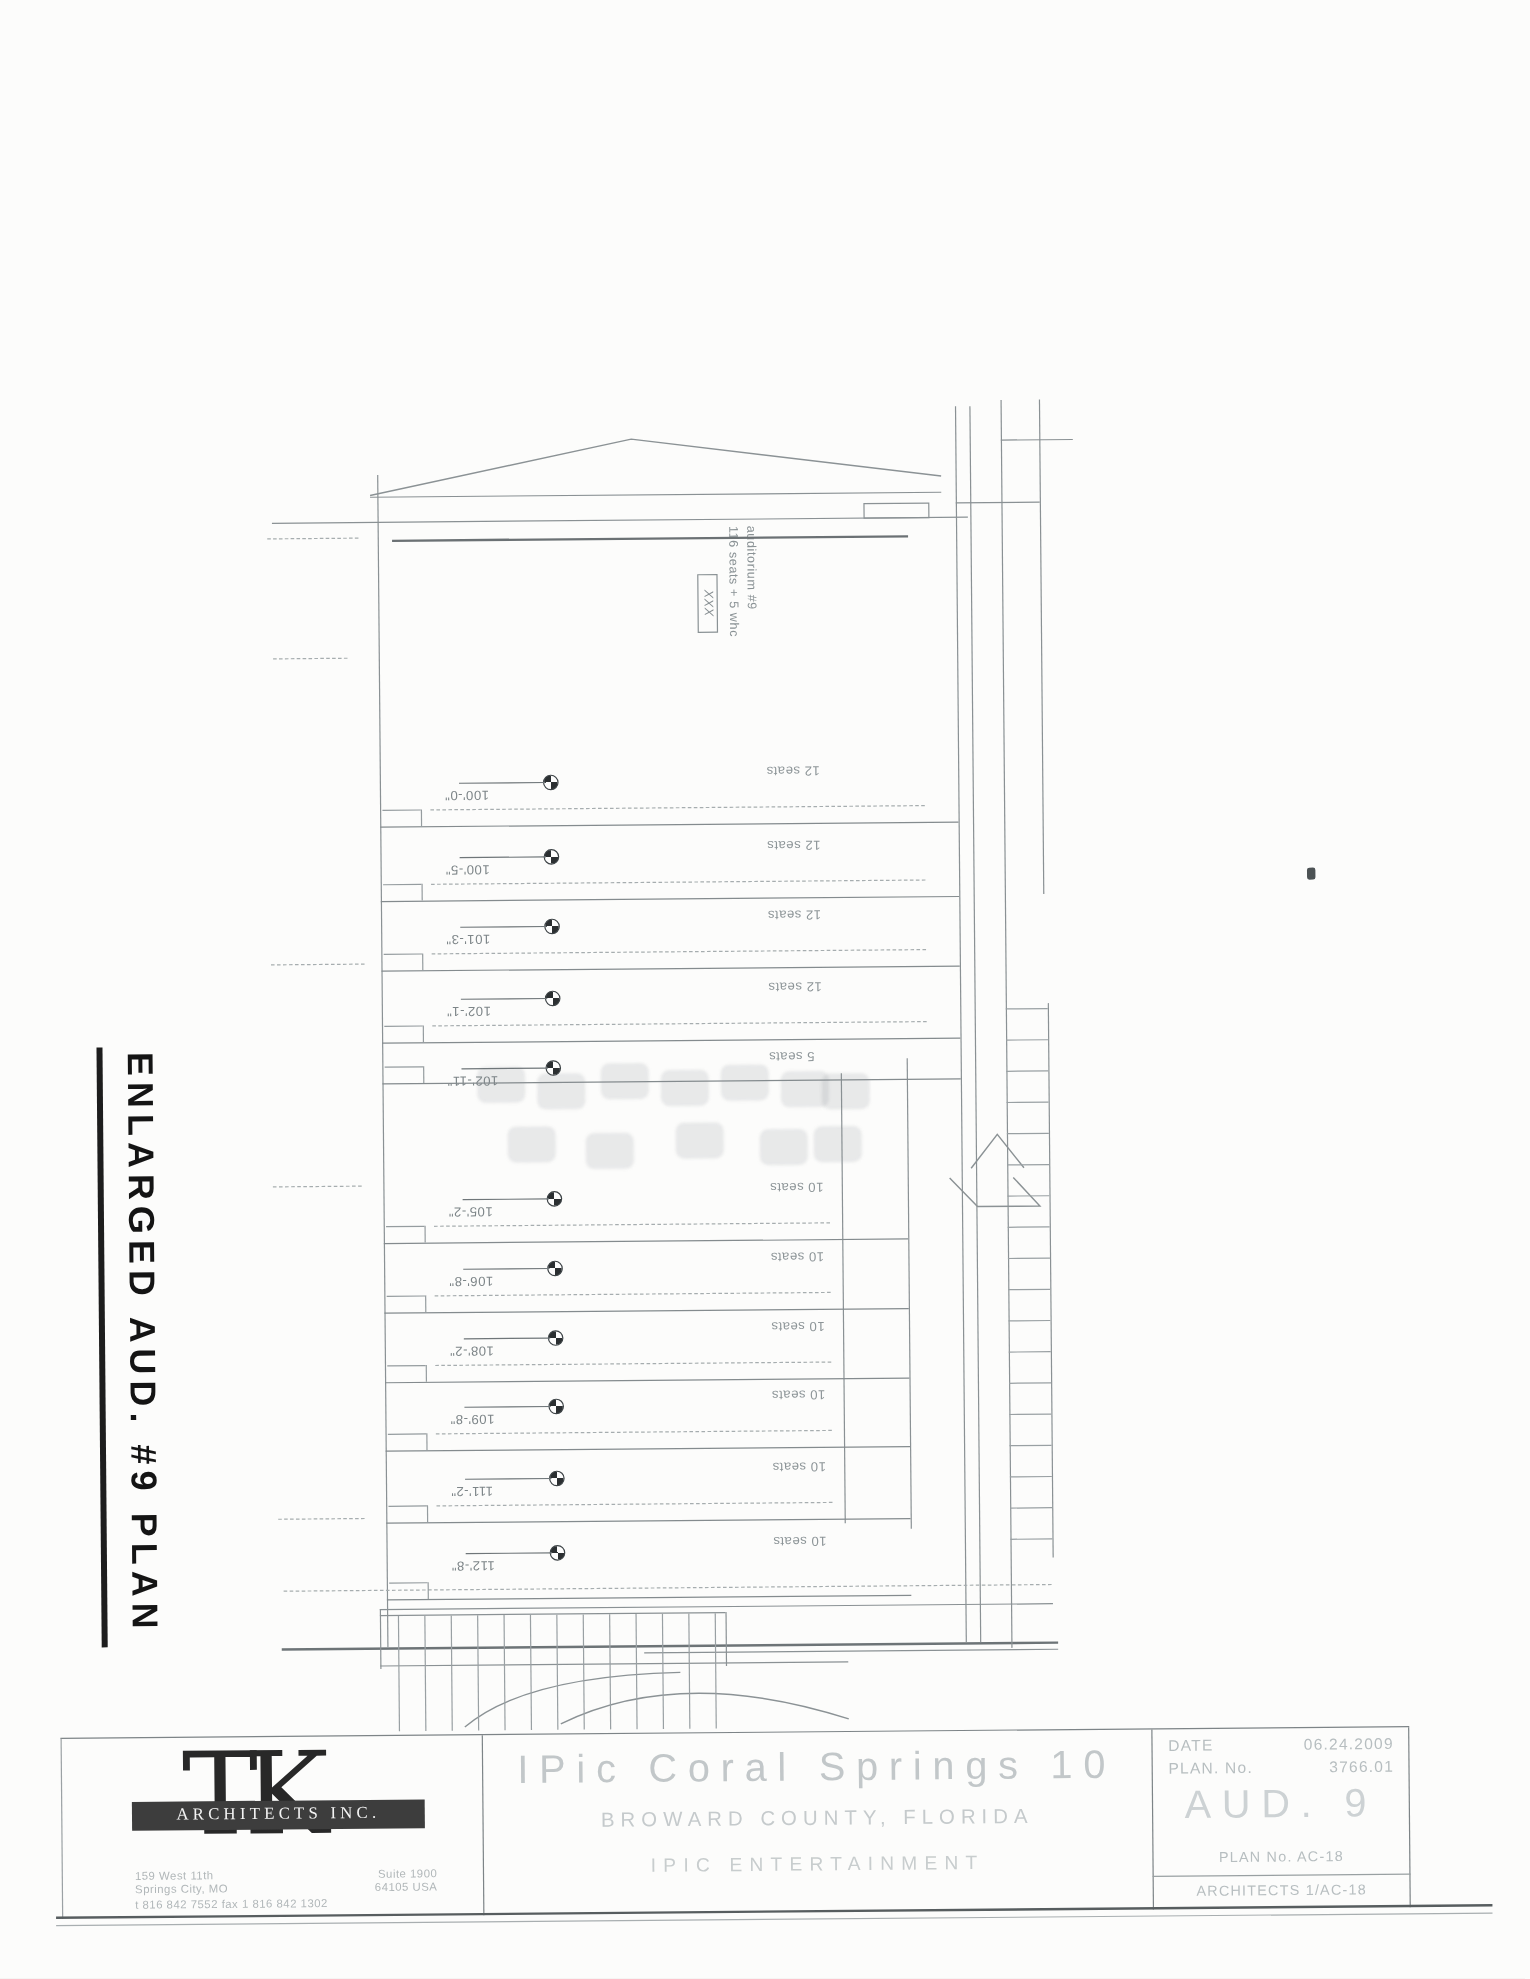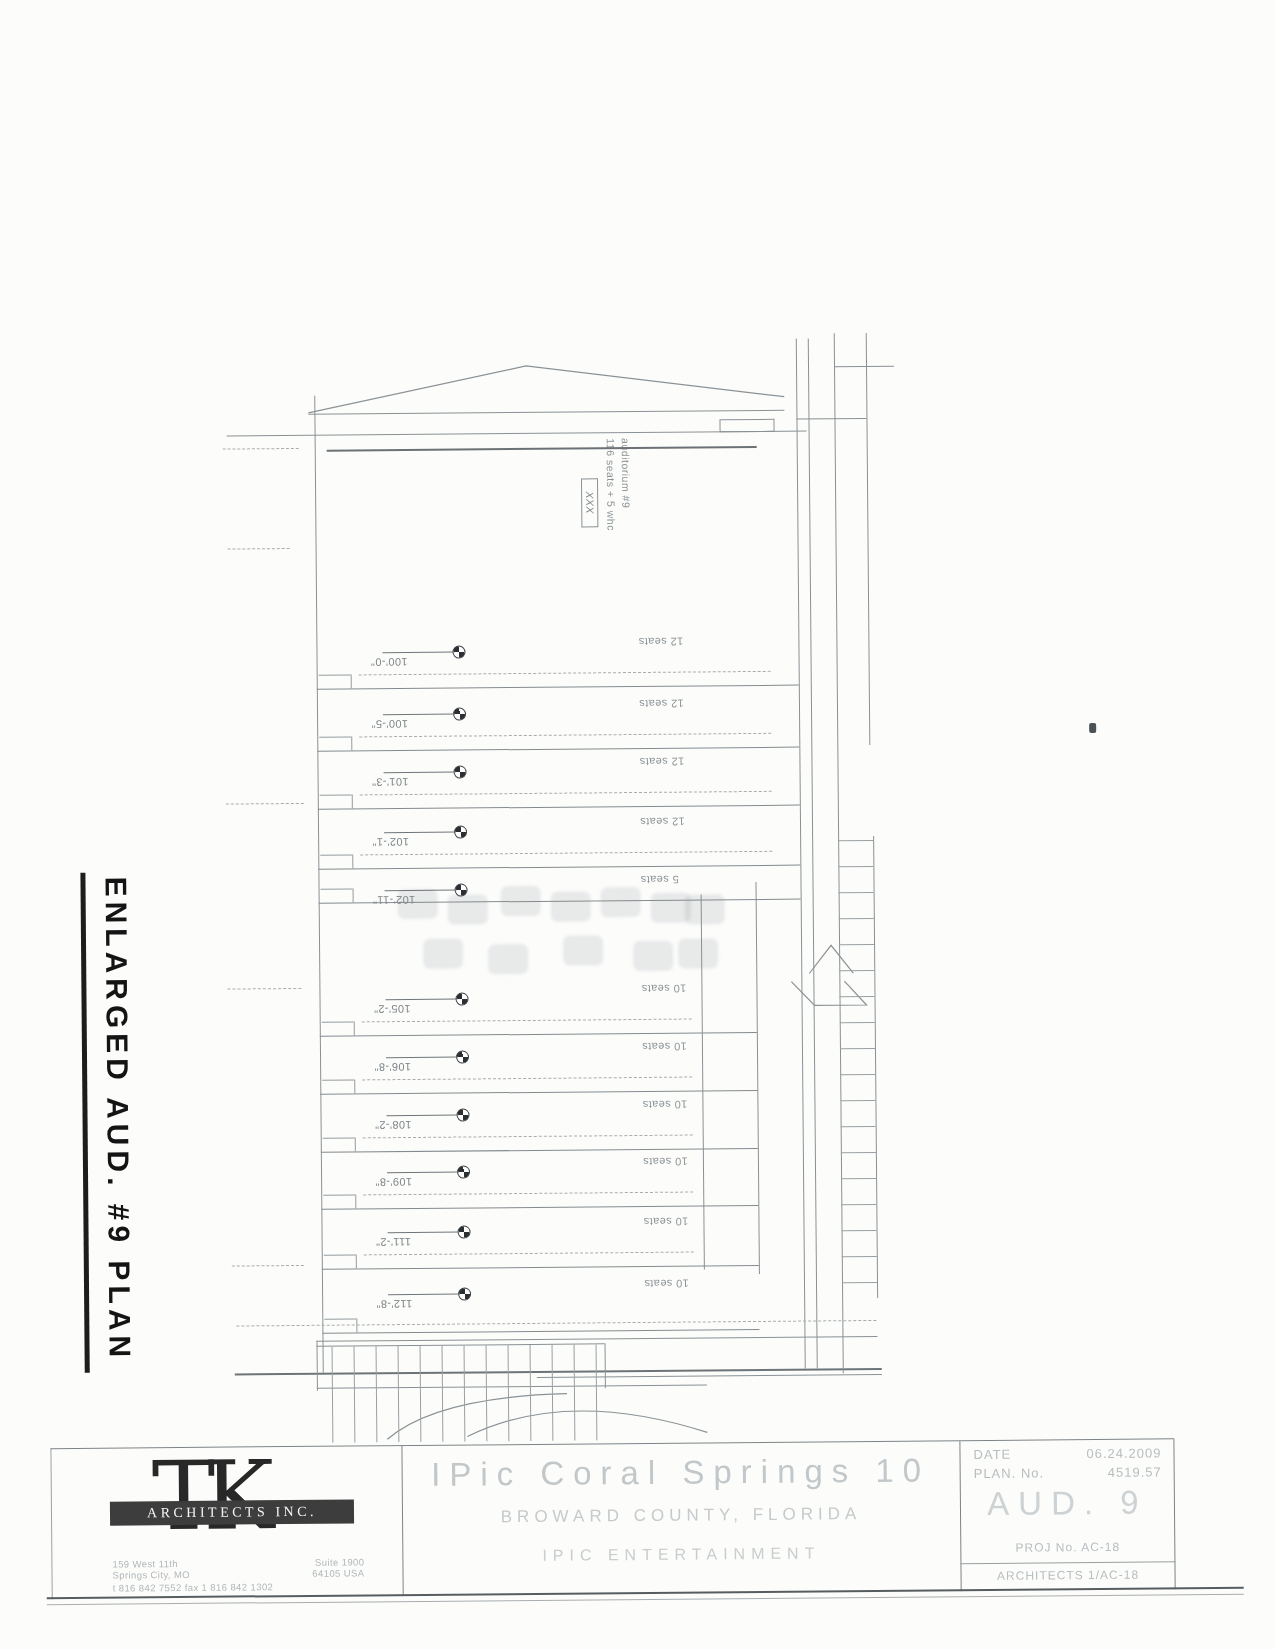--- a/index.html
+++ b/index.html
@@ -271,25 +271,25 @@
         <div class="proj-client">IPIC ENTERTAINMENT</div>
       </div>
 
       <div class="meta">
         <div class="meta-row" style="top:6px">
           <span>DATE</span>
           <span>06.24.2009</span>
         </div>
         <div class="meta-row" style="top:25px">
           <span>PLAN. No.</span>
-          <span>4519.57</span>
+          <span>3766.01</span>
         </div>
         <div class="meta-sheet-title">AUD. 9</div>
         <div class="meta-center" style="top:100px">
-          <span>PROJ No.</span>
+          <span>PLAN No.</span>
           <span>AC-18</span>
         </div>
         <div class="meta-div"></div>
         <div class="meta-center" style="top:128px">
           <span>ARCHITECTS</span>
           <span>1/AC-18</span>
         </div>
       </div>
     </div>
 

